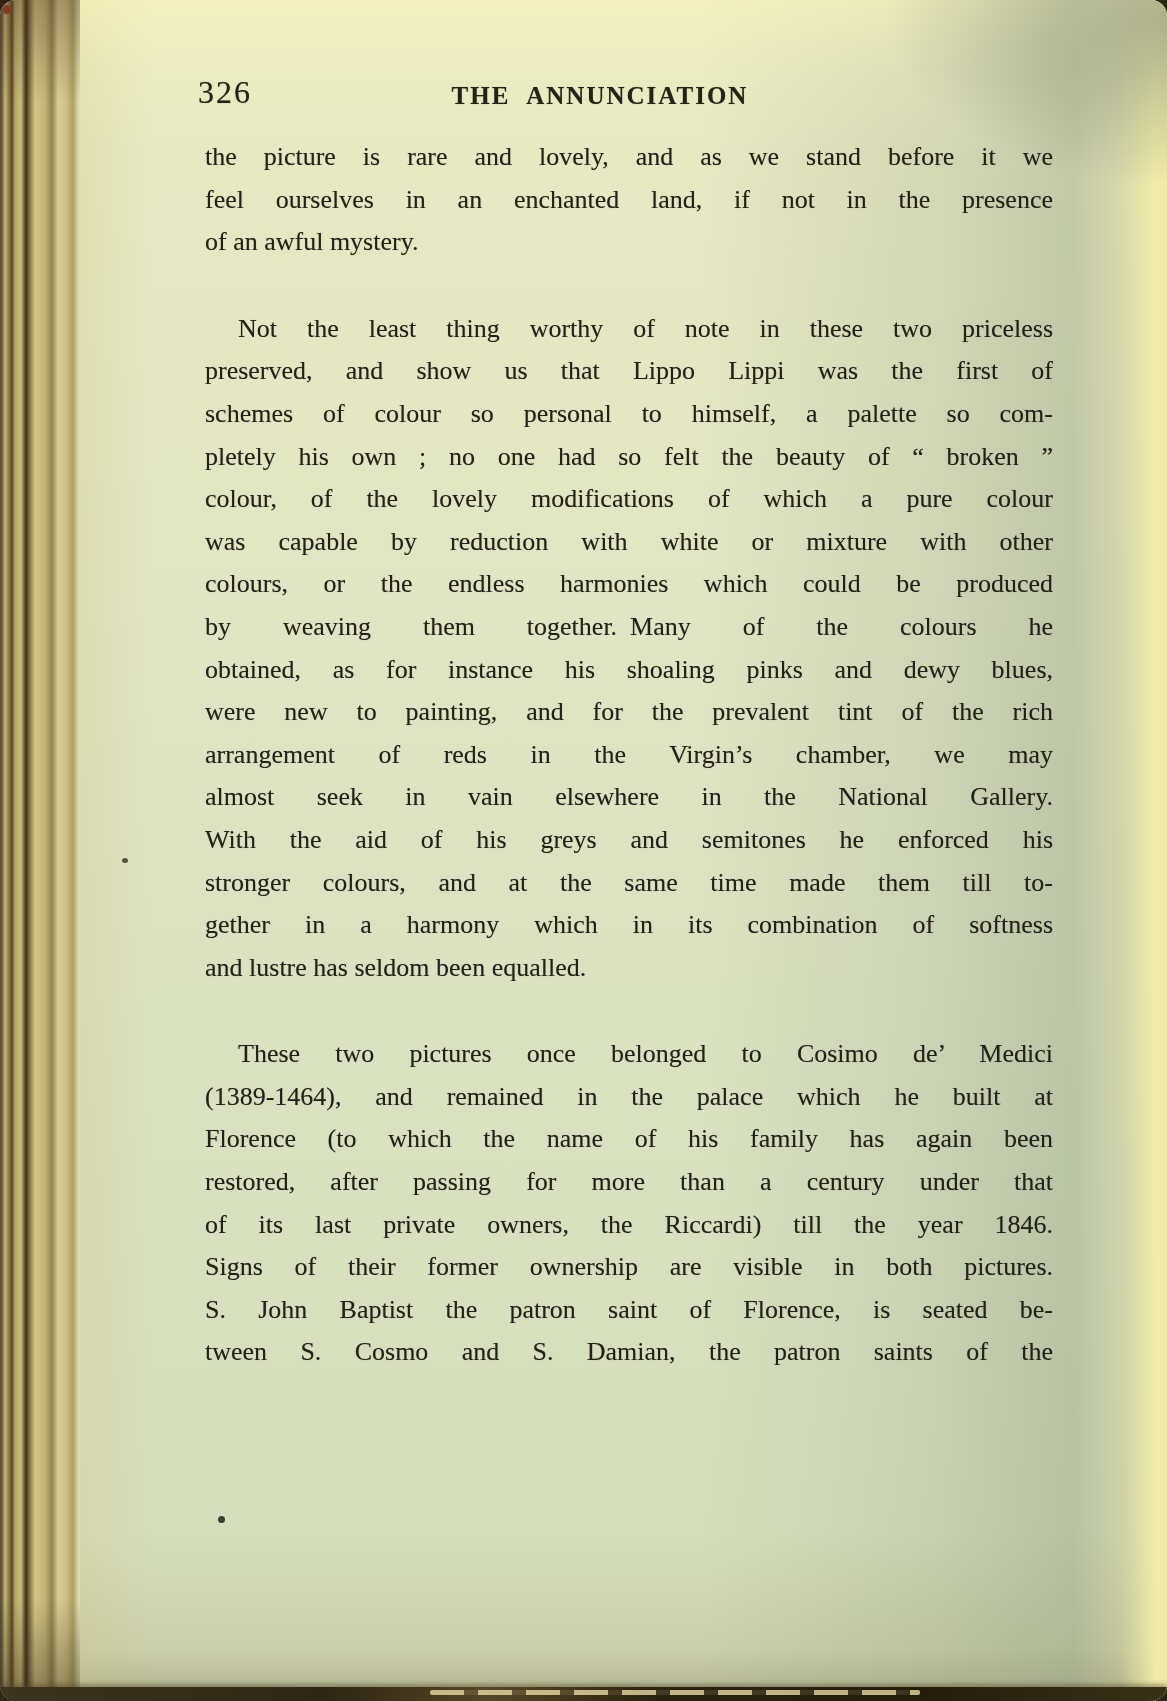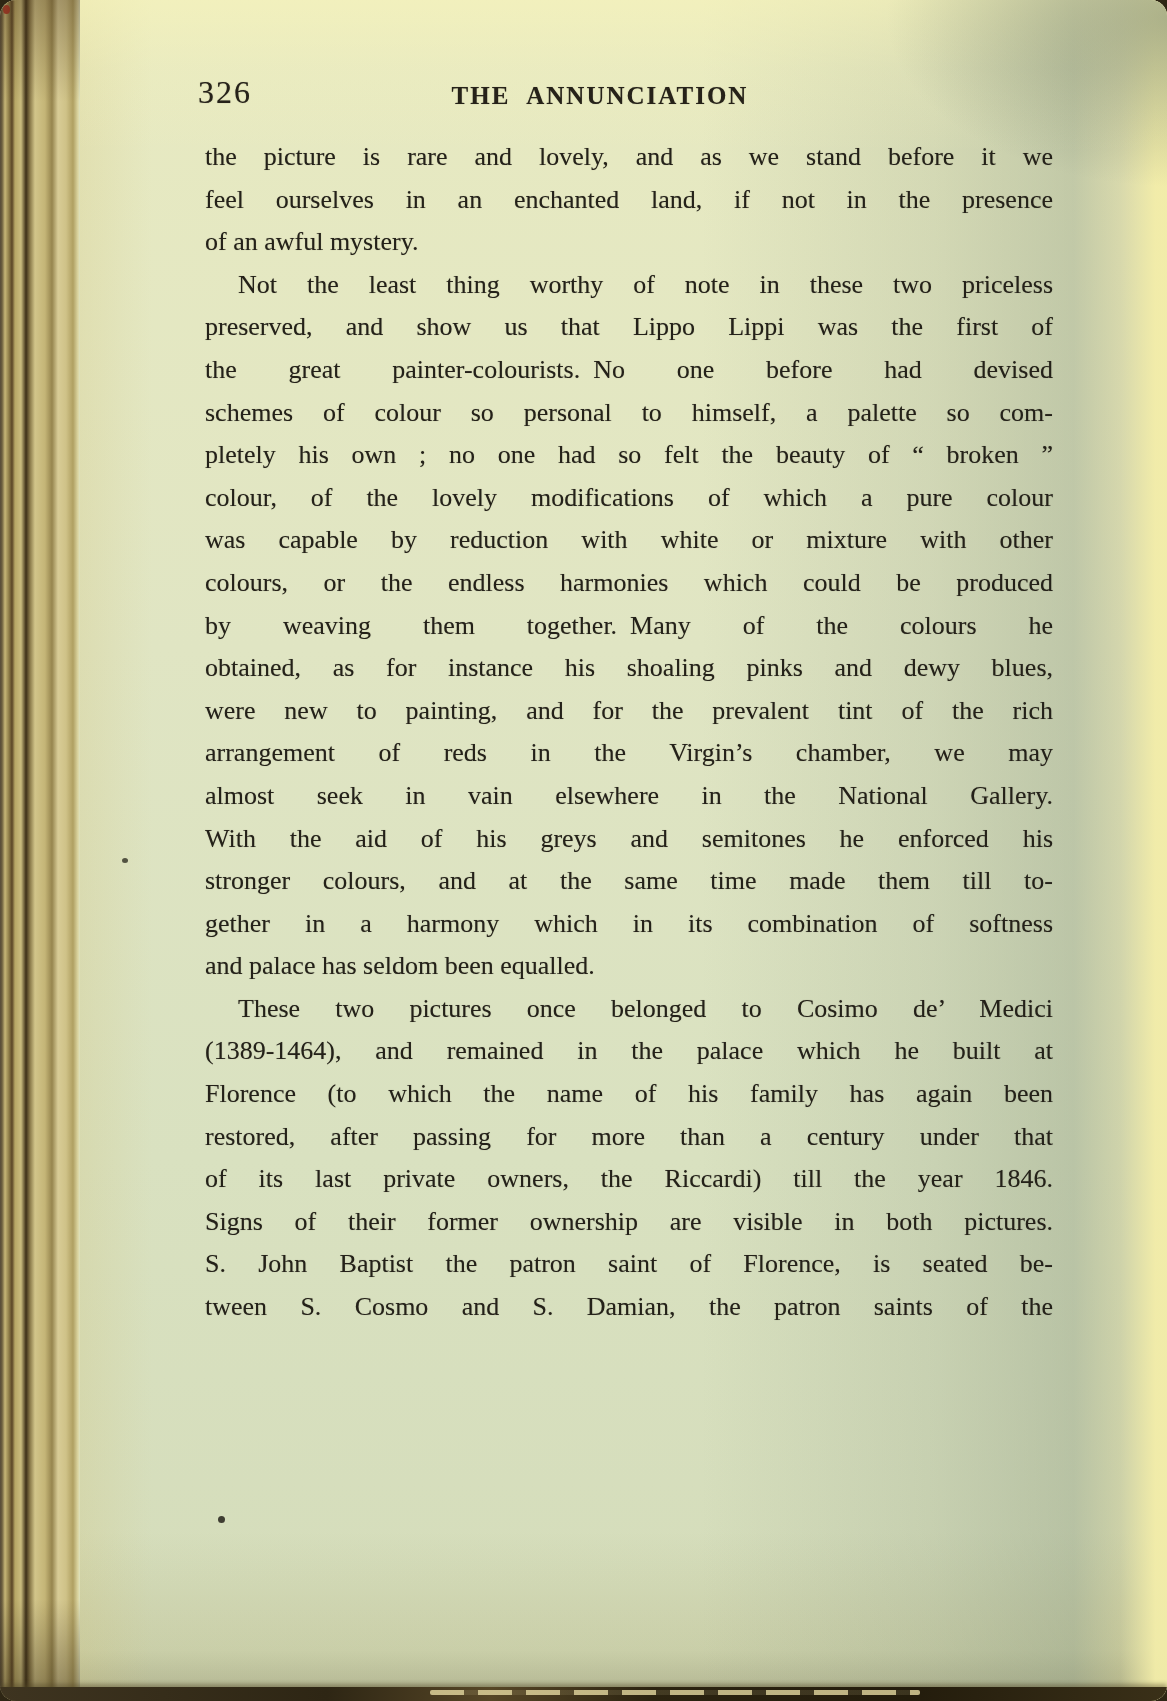--- a/index.html
+++ b/index.html
@@ -56,55 +56,54 @@
     text-shadow:0 0 1px rgba(40,36,26,0.35);
   }
 
   .textblock{
     position:absolute;left:205px;top:136px;width:848px;
     font-size:26px;line-height:42.6px;color:#242119;
     text-shadow:0 0 1px rgba(38,34,24,0.30);
   }
   .line{display:block;text-align:justify;text-align-last:left;white-space:normal;}
   .line.fill{text-align-last:justify;}
-  .line.indent{padding-left:33px;}
+  .line.indent{padding-left:33px;margin-top:44px;}
 
   .speck{position:absolute;border-radius:50%;}
   .speck-a{left:122px;top:858px;width:6px;height:5px;background:#3a382c;opacity:.85;}
   .speck-b{left:218px;top:1516px;width:7px;height:7px;background:#2d2b22;opacity:.9;}
   .speck-red{left:3px;top:5px;width:7px;height:9px;background:#8d2f1e;opacity:.9;}
 </style>
 </head>
 <body>
 
 <div class="scan">
   <div class="paper">
     <div class="pagenum">326</div>
     <div class="running-head">THE ANNUNCIATION</div>
     <div class="textblock">
         <div class="line fill">the picture is rare and lovely, and as we stand before it we</div>
         <div class="line fill">feel ourselves in an enchanted land, if not in the presence</div>
         <div class="line">of an awful mystery.</div>
         <div class="line indent fill">Not the least thing worthy of note in these two priceless</div>
         <div class="line fill">preserved, and show us that Lippo Lippi was the first of</div>
-        <div class="line fill">the great painter-colourists. No one before had devised</div>
         <div class="line fill">schemes of colour so personal to himself, a palette so com-</div>
         <div class="line fill">pletely his own ; no one had so felt the beauty of “ broken ”</div>
         <div class="line fill">colour, of the lovely modifications of which a pure colour</div>
         <div class="line fill">was capable by reduction with white or mixture with other</div>
         <div class="line fill">colours, or the endless harmonies which could be produced</div>
         <div class="line fill">by weaving them together. Many of the colours he</div>
         <div class="line fill">obtained, as for instance his shoaling pinks and dewy blues,</div>
         <div class="line fill">were new to painting, and for the prevalent tint of the rich</div>
         <div class="line fill">arrangement of reds in the Virgin’s chamber, we may</div>
         <div class="line fill">almost seek in vain elsewhere in the National Gallery.</div>
         <div class="line fill">With the aid of his greys and semitones he enforced his</div>
         <div class="line fill">stronger colours, and at the same time made them till to-</div>
         <div class="line fill">gether in a harmony which in its combination of softness</div>
-        <div class="line">and palace has seldom been equalled.</div>
+        <div class="line">and lustre has seldom been equalled.</div>
         <div class="line indent fill">These two pictures once belonged to Cosimo de’ Medici</div>
         <div class="line fill">(1389-1464), and remained in the palace which he built at</div>
         <div class="line fill">Florence (to which the name of his family has again been</div>
         <div class="line fill">restored, after passing for more than a century under that</div>
         <div class="line fill">of its last private owners, the Riccardi) till the year 1846.</div>
         <div class="line fill">Signs of their former ownership are visible in both pictures.</div>
         <div class="line fill">S. John Baptist the patron saint of Florence, is seated be-</div>
         <div class="line fill">tween S. Cosmo and S. Damian, the patron saints of the</div>
       </div>
     <div class="speck speck-a"></div>

